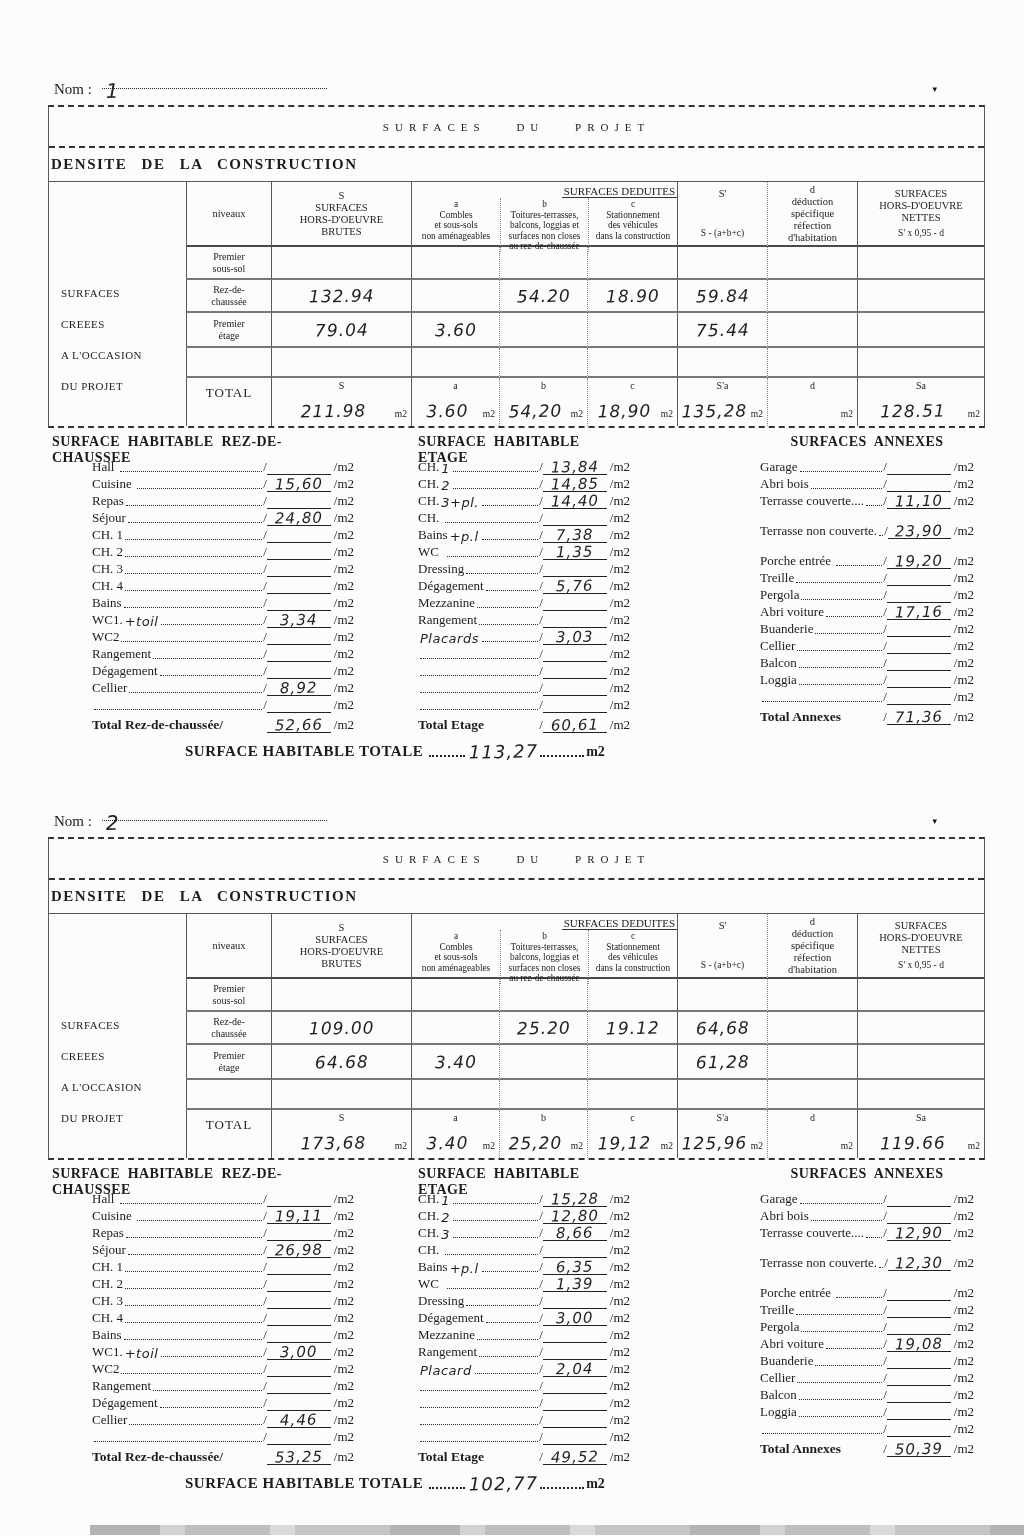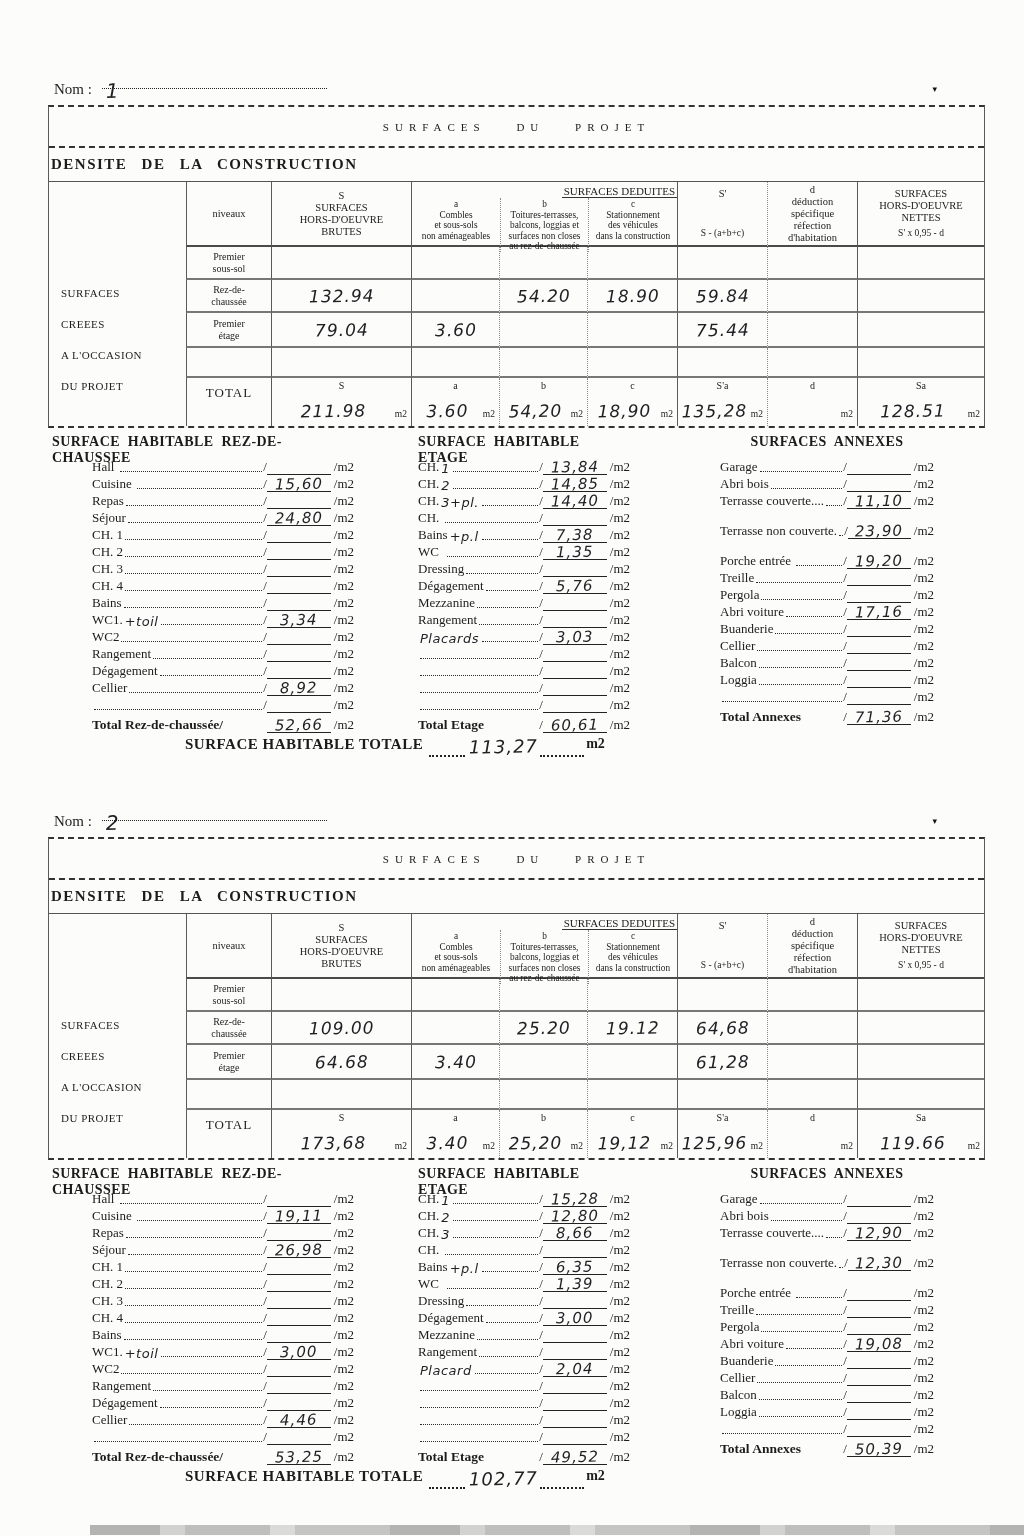--- a/index.html
+++ b/index.html
@@ -70,38 +70,38 @@
   .totalcell .sub{text-align:center;font-size:10px;height:15px;padding-top:2px;}
   .tvalrow{flex:1;display:flex;align-items:center;}
   .tvalrow .hw{flex:1;text-align:center;font-size:17px;}
   .tvalrow .unit{font-size:9.5px;align-self:flex-end;padding:0 4px 7px 0;}
 
   
   .lists{position:relative;height:296px;margin-top:6px;}
   .listcol{position:absolute;top:0;}
   .col-left{left:4px;width:302px;}
   .col-mid{left:370px;width:212px;}
-  .col-right{left:672px;width:214px;}
+  .col-right{left:712px;width:214px;}
   .ltitle{font-size:14px;font-weight:bold;letter-spacing:.4px;word-spacing:4px;height:24px;}
   .col-right .ltitle{text-align:center;}
   .col-left .litems,.col-left .ltotal{margin-left:40px;}
   .lrow{display:flex;align-items:flex-end;height:17px;font-size:13px;}
   .lrow.spacer{height:13px;}
   .llbl{white-space:pre;}
   .hlbl2{font-size:13px;margin:0 1px -1px 2px;transform:none;letter-spacing:.5px;}
   .leader{flex:1;border-bottom:1.5px dotted #2a2a2a;margin:0 1px 3px 2px;min-width:4px;}
   .noleader{border-bottom:none;}
   .lval{width:64px;border-bottom:1.5px solid #222;display:flex;align-items:flex-end;justify-content:center;height:16px;}
   .lval .hw{font-size:15px;line-height:13px;}
   .m2{margin-left:3px;}
   .ltotal .llbl{font-weight:bold;font-size:13.5px;}
   .ltotal{margin-top:3px;}
 
   
-  .totale-line{display:flex;margin:6px 0 0 137px;height:24px;}
+  .totale-line{display:flex;align-items:flex-end;margin:6px 0 0 137px;height:24px;}
   .totale-line .tl{font-size:15px;font-weight:bold;letter-spacing:.5px;}
   .dotsm{width:36px;border-bottom:2px dotted #222;margin:0 0 3px 6px;}
   .dotsm.short{width:44px;margin-left:2px;}
   .totale-line .hw{font-size:18px;margin:0 0 -2px 4px;}
   .totale-line .tm2{font-size:14px;font-weight:bold;margin-left:2px;}
 
   
   .bottom-bar{
     position:absolute;left:90px;right:0;bottom:1px;height:10px;
     background:repeating-linear-gradient(90deg,

